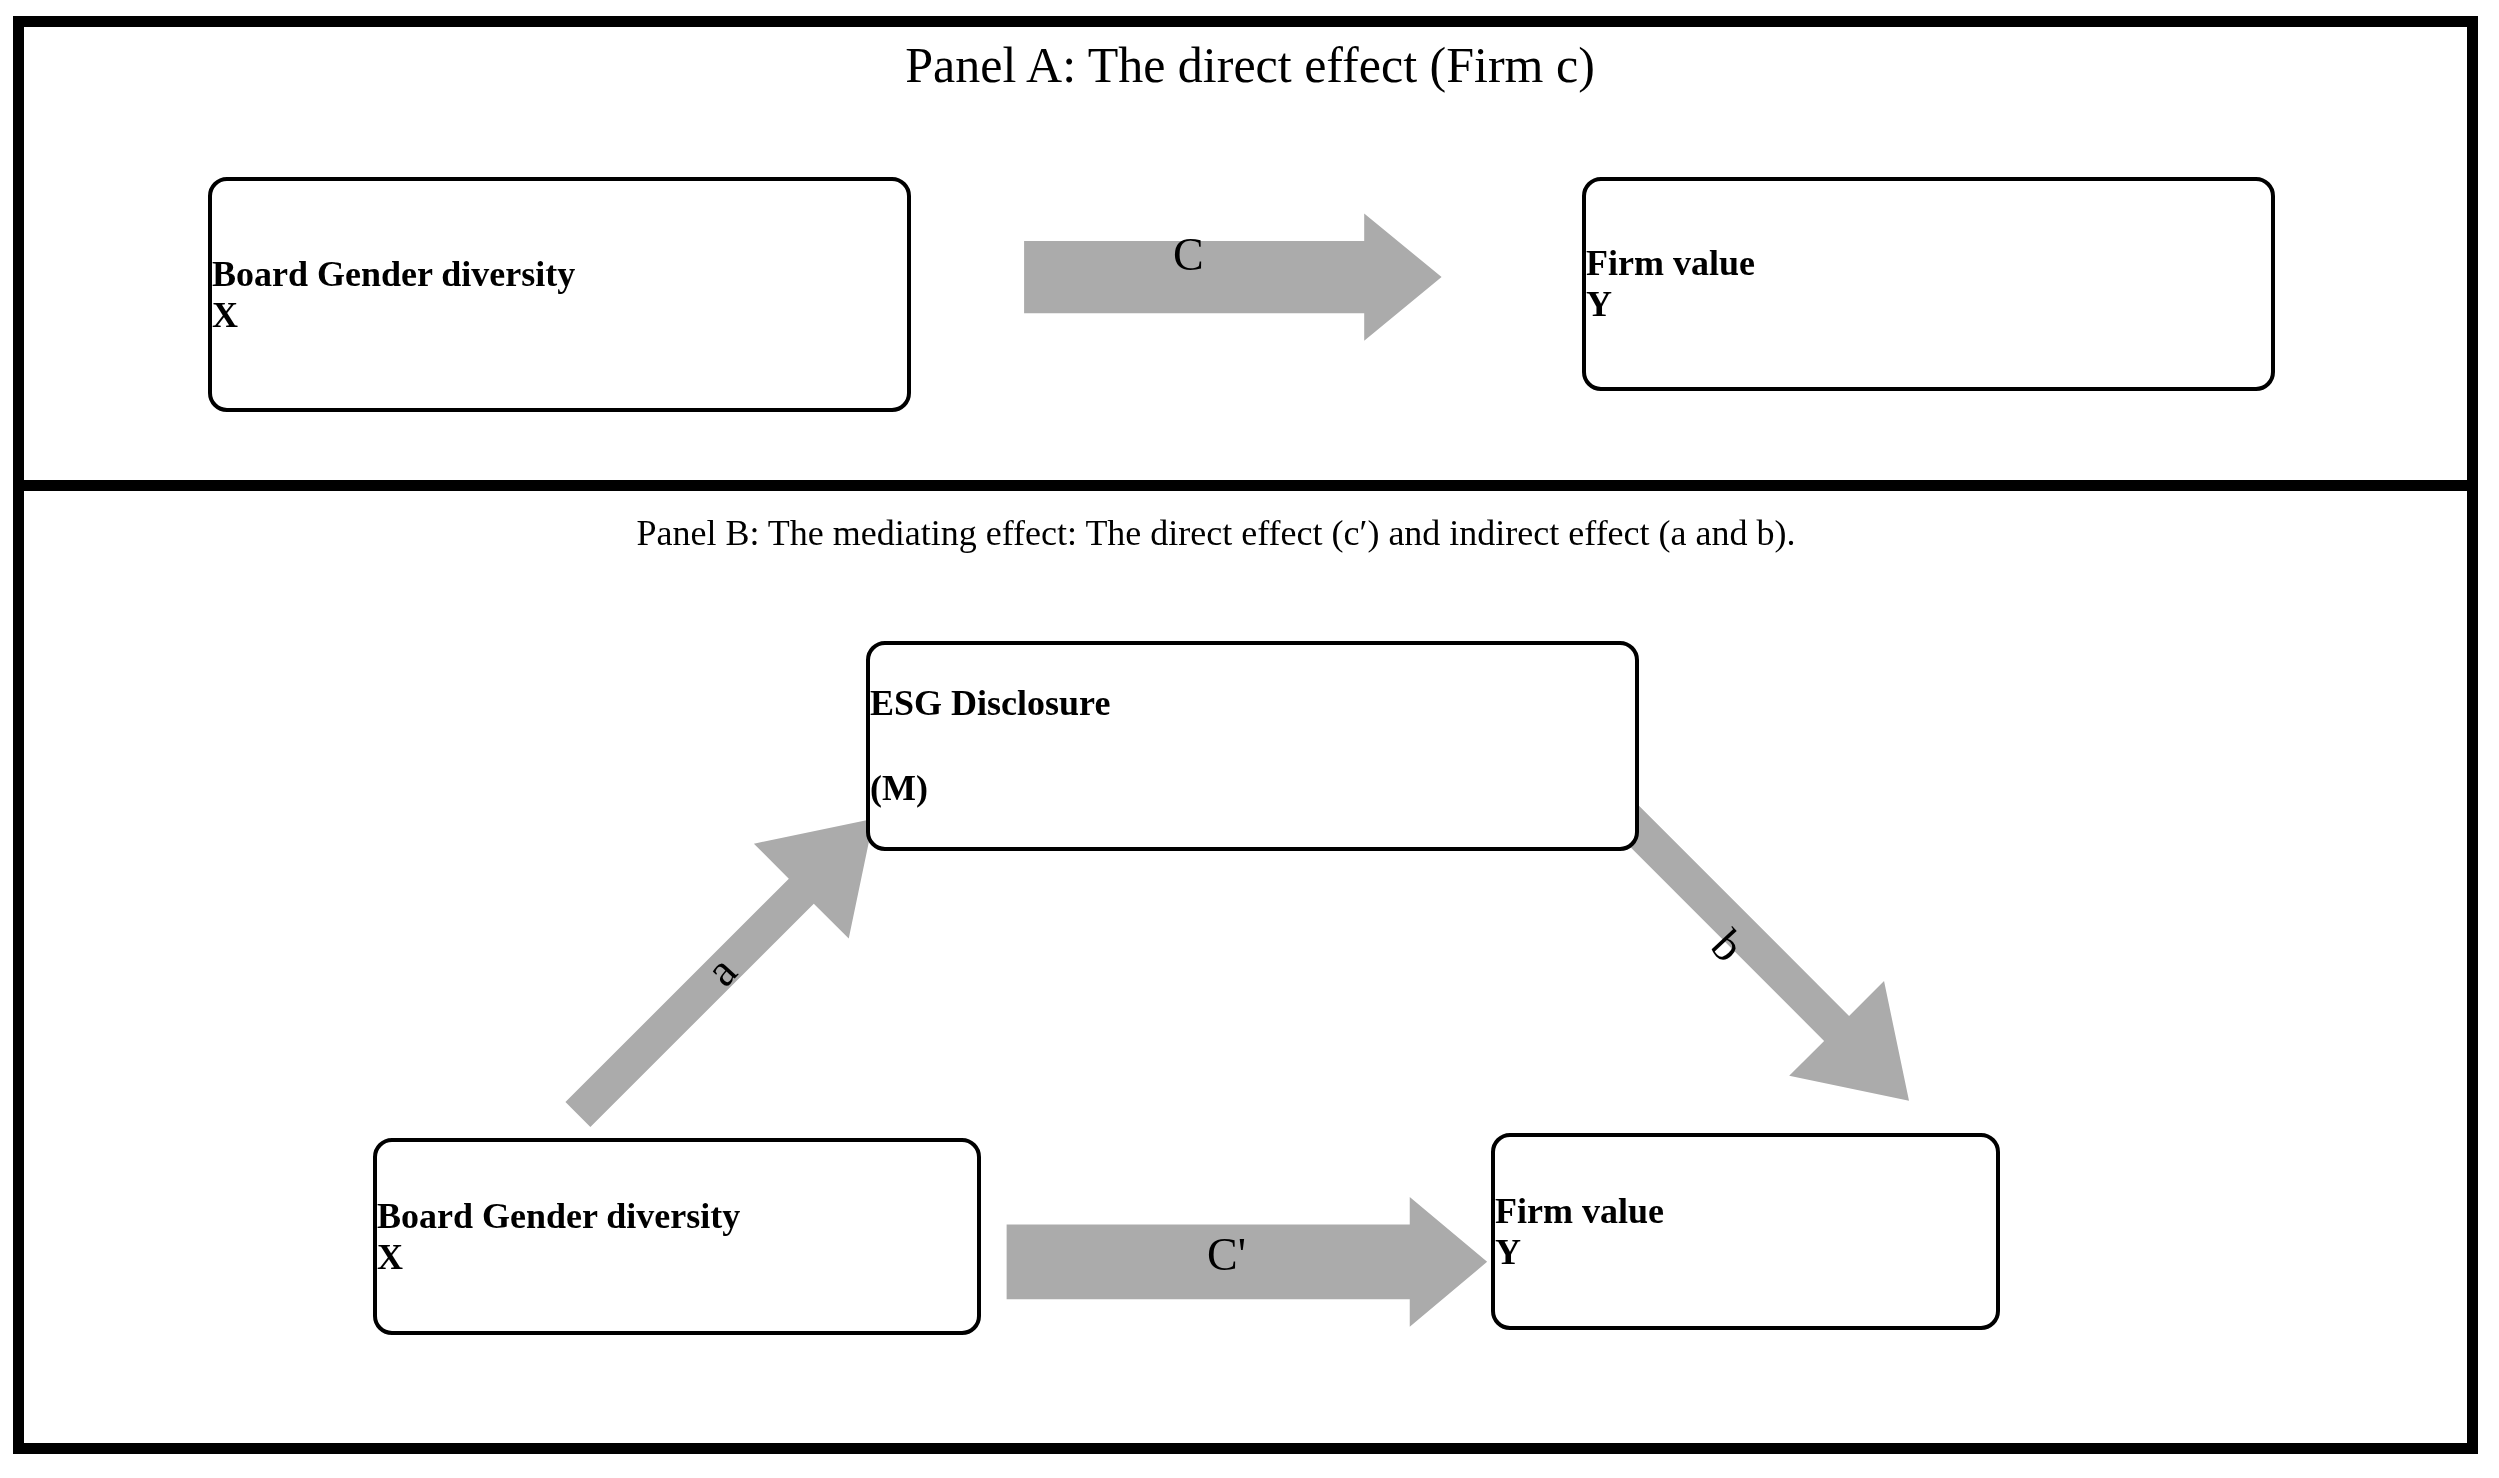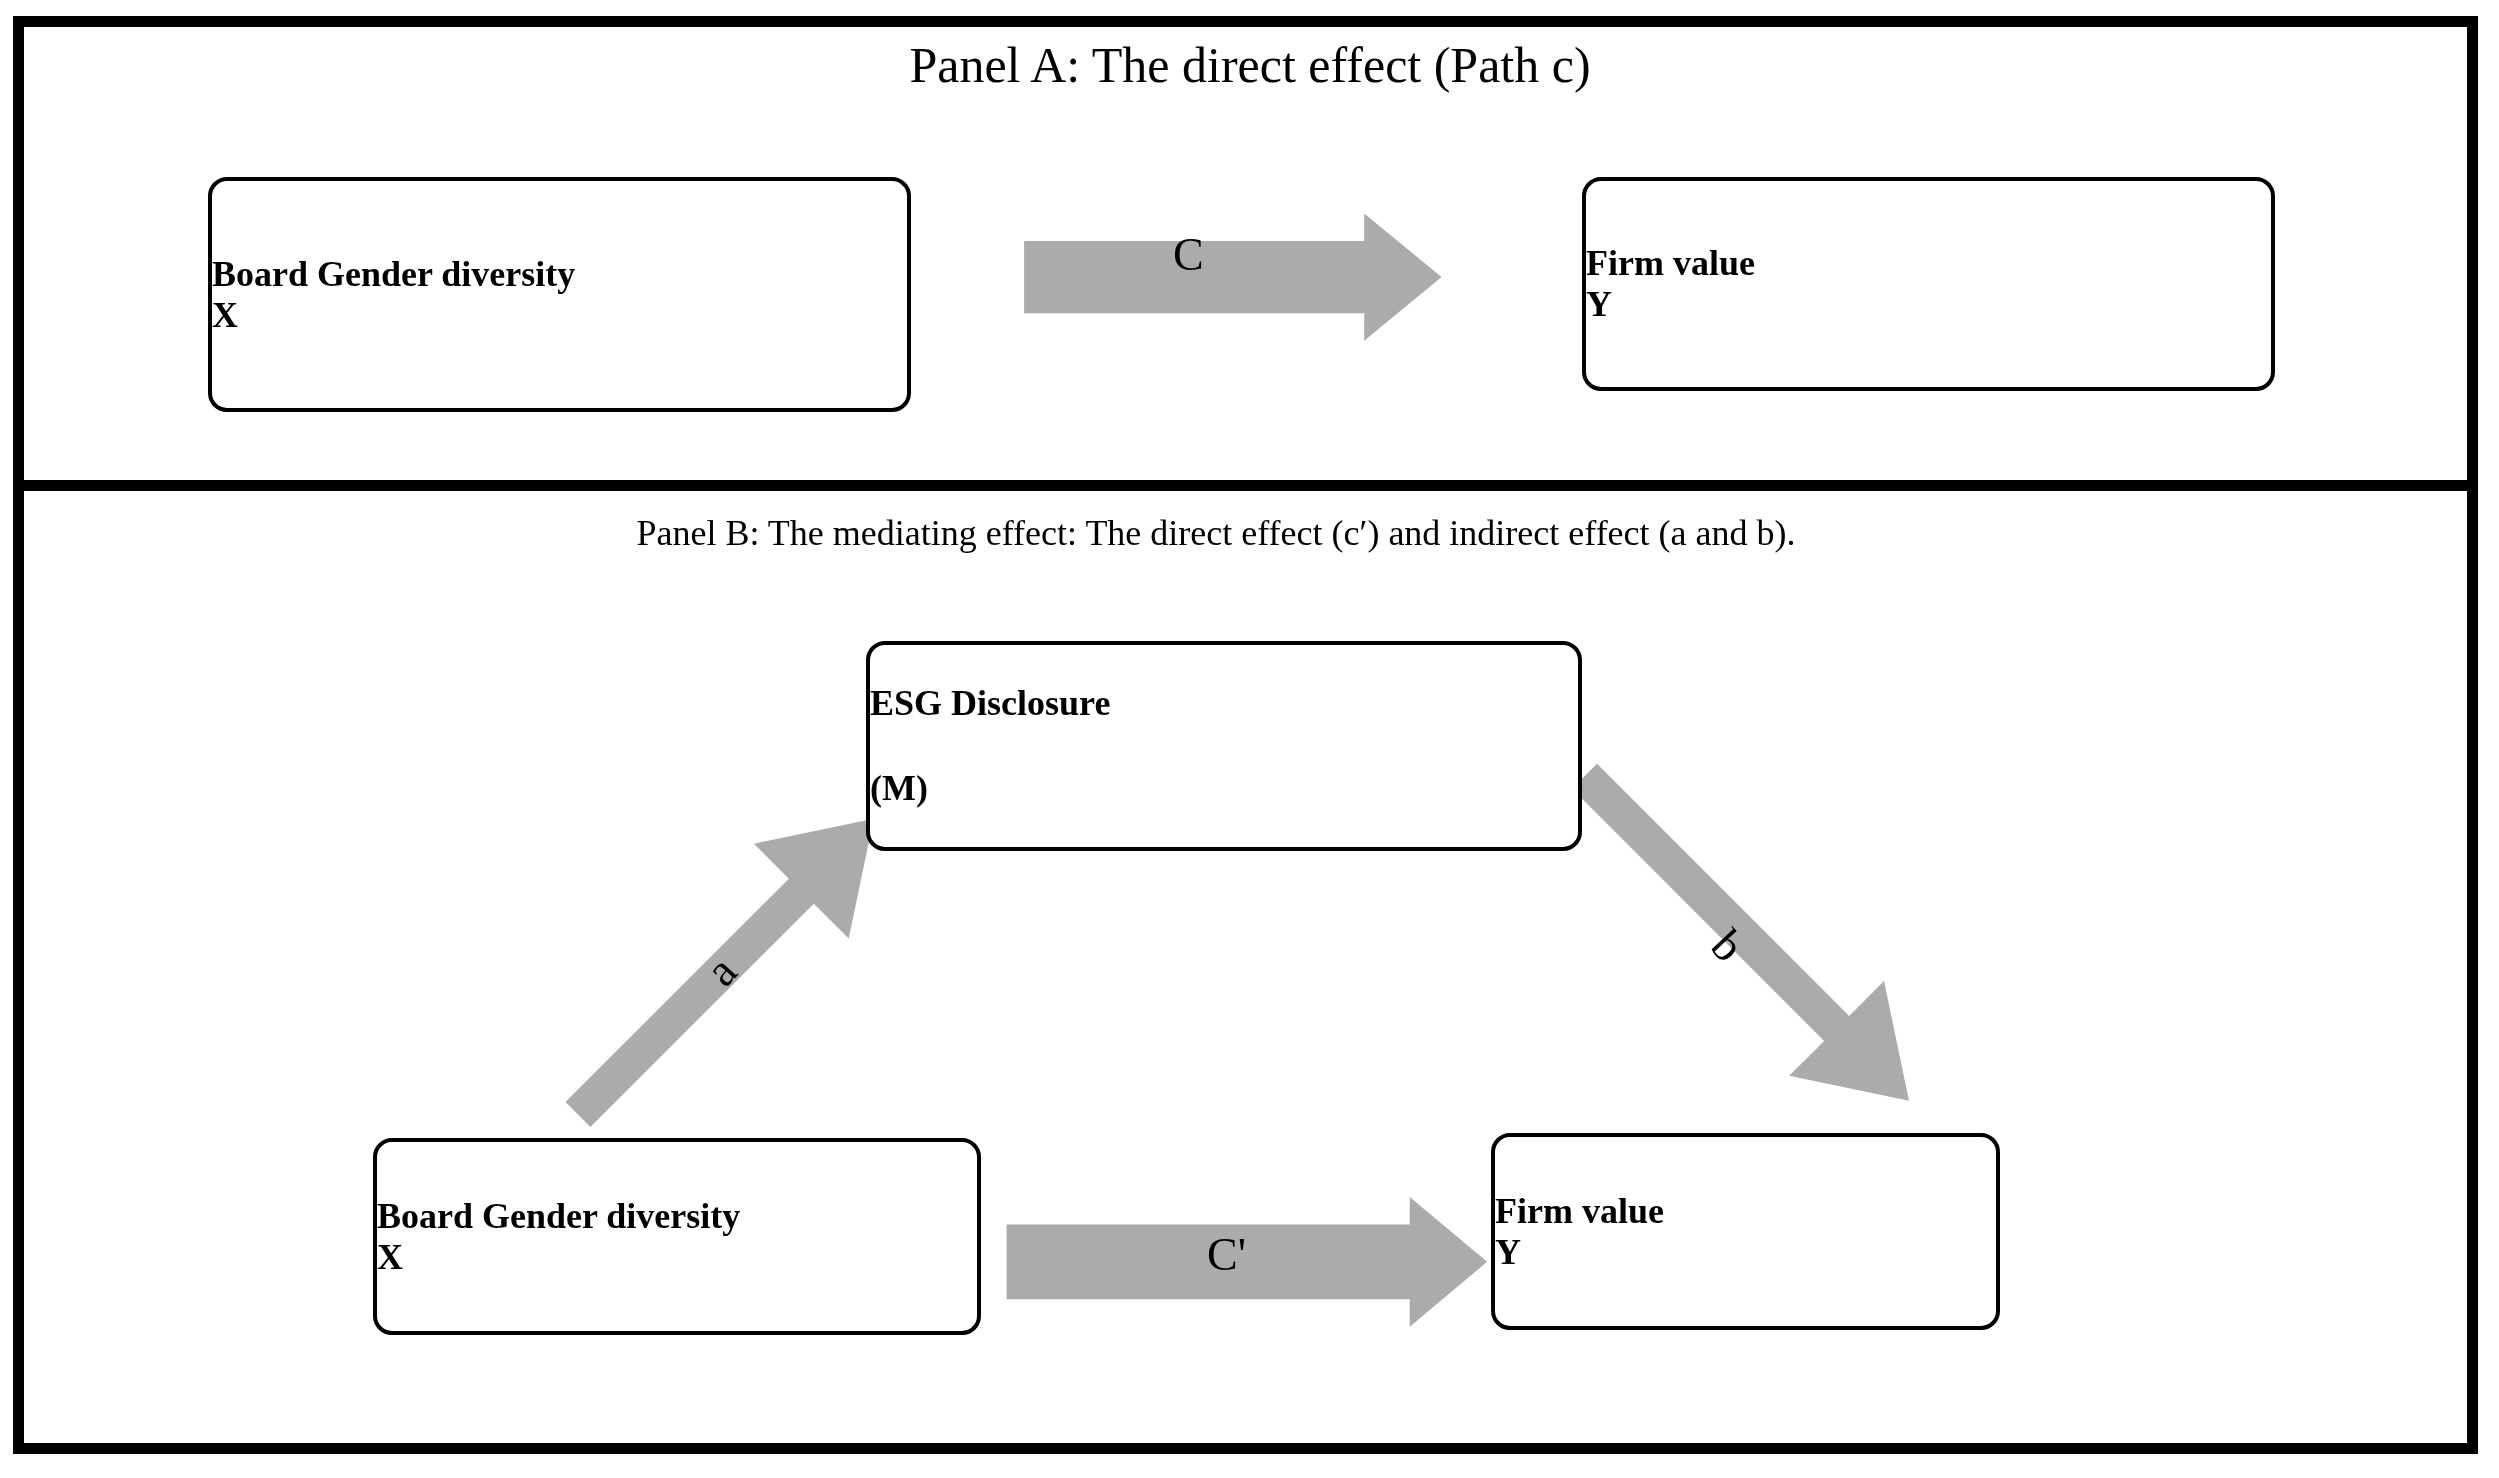--- a/index.html
+++ b/index.html
@@ -73,21 +73,21 @@
     color: #000000;
     font-weight: bold;
     z-index: 3;
   }
   .concept-box .line1 { font-size: 36px; line-height: 41px; }
   .concept-box .line2 { font-size: 36px; line-height: 41px; }
 
   #box-a-x    { left: 208px;  top: 177px;  width: 703px; height: 235px; }
   #box-a-y    { left: 1582px; top: 177px;  width: 693px; height: 214px; }
 
-  #box-b-m    { left: 866px; top: 641px; width: 716px; height: 210px; }
+  #box-b-m    { left: 866px; top: 641px; width: 773px; height: 210px; }
   #box-b-m .line1 { margin-bottom: 44px; }
 
   #box-b-x    { left: 373px;  top: 1138px; width: 608px;  height: 197px; }
   #box-b-y    { left: 1491px; top: 1133px; width: 509px;  height: 197px; }
 
   
   #arrow-layer {
     position: absolute;
     left: 0;
     top: 0;
@@ -137,21 +137,21 @@
   }
 </style>
 </head>
 <body>
 
 <div id="root">
 
   <div class="outer-frame"></div>
   <div class="panel-divider"></div>
 
-  <div class="panel-title" id="panel-a-title">Panel A: The direct effect (Path c)</div>
+  <div class="panel-title" id="panel-a-title">Panel A: The direct effect (Firm c)</div>
 
   <div class="concept-box" id="box-a-x">
     <div class="line1">Board Gender diversity</div>
     <div class="line2">X</div>
   </div>
 
   <div class="concept-box" id="box-a-y">
     <div class="line1">Firm value</div>
     <div class="line2">Y</div>
   </div>

